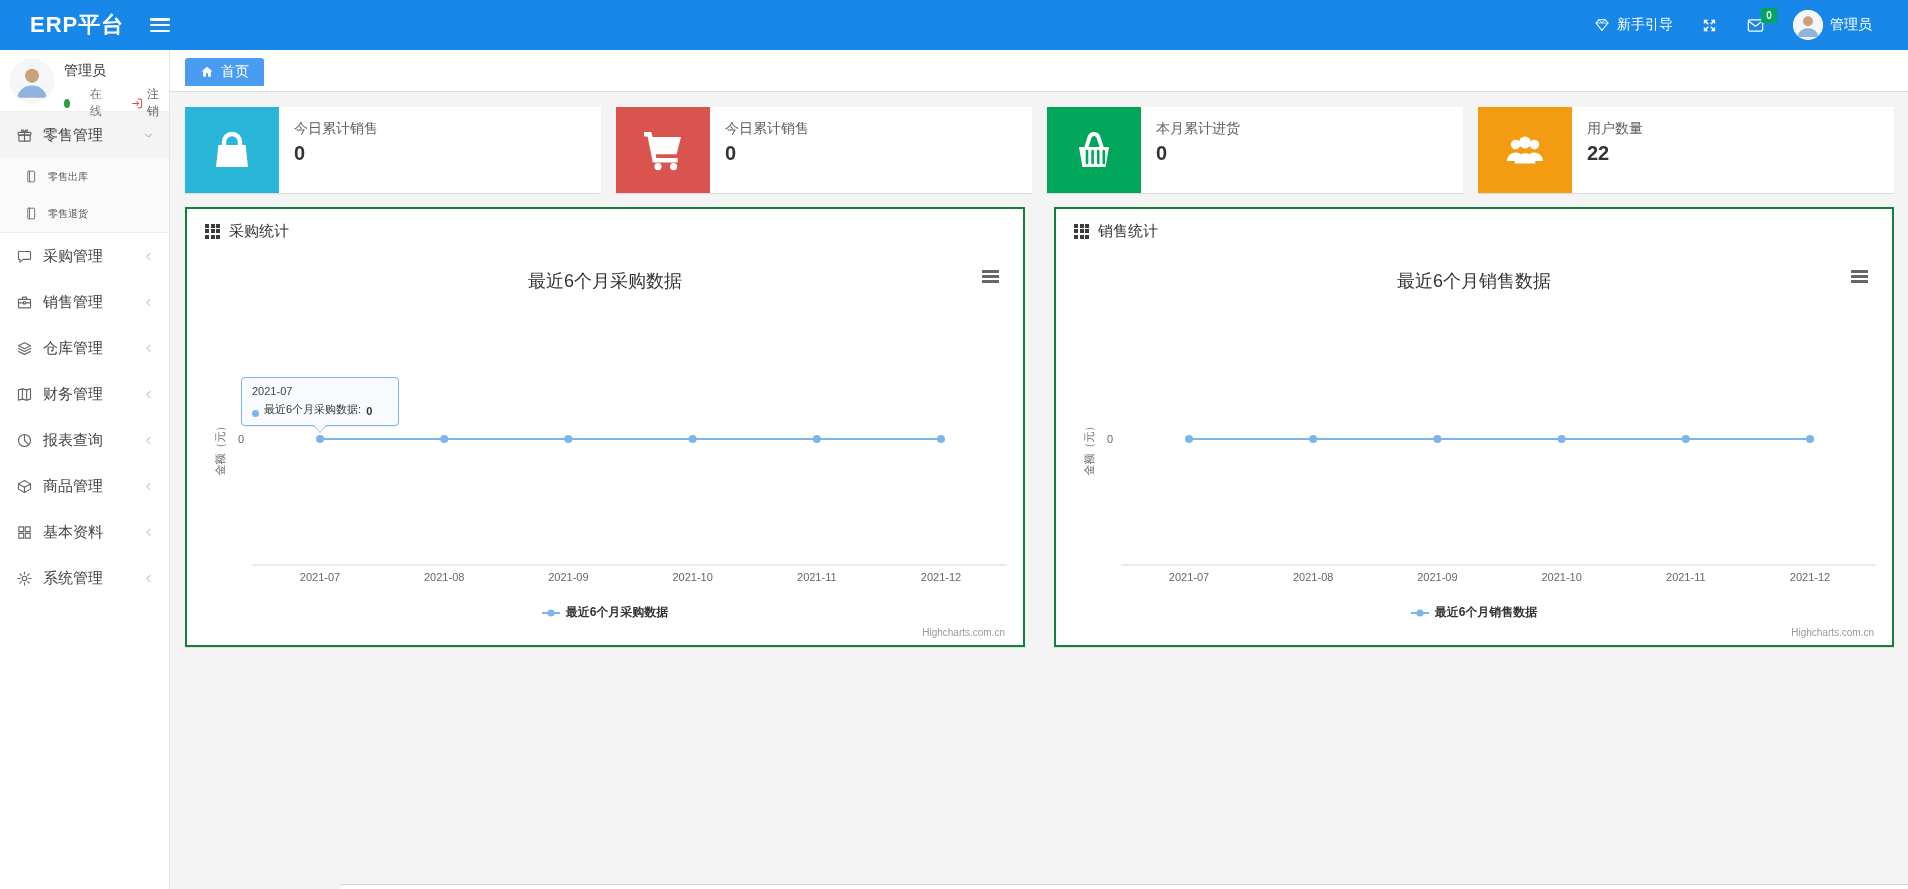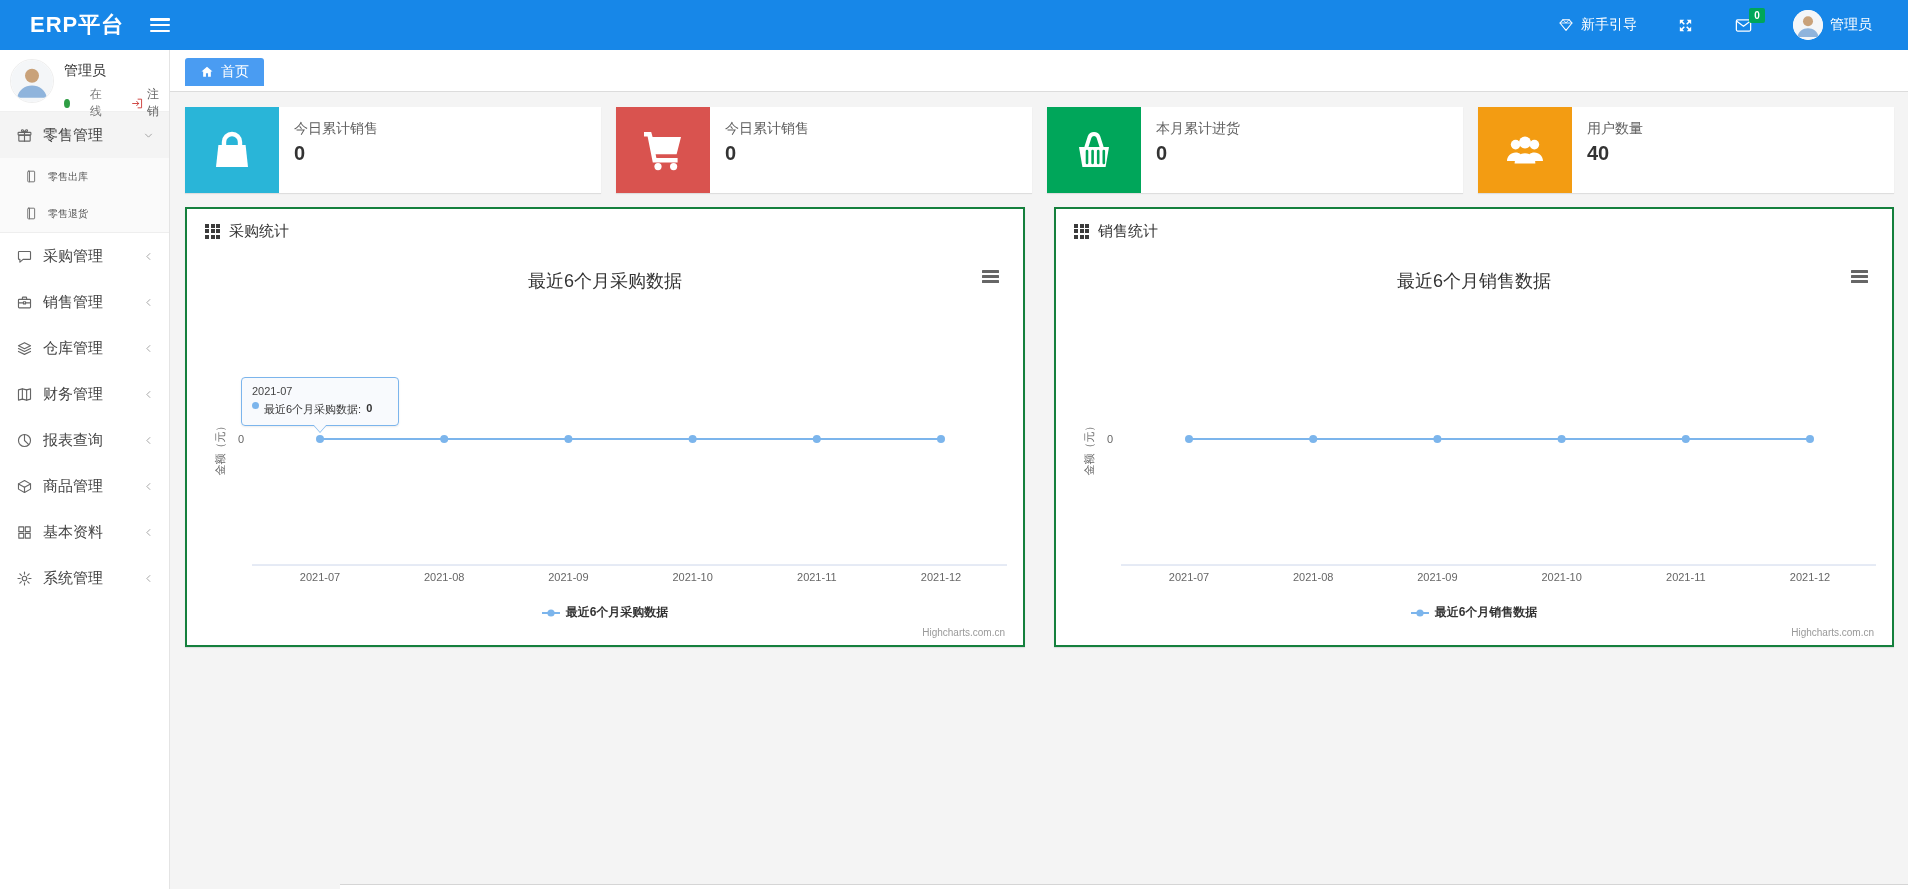--- a/index.html
+++ b/index.html
@@ -3,21 +3,21 @@
 <meta charset="utf-8">
 <style>
   * { margin:0; padding:0; box-sizing:border-box; }
   html,body { width:1908px; height:889px; overflow:hidden; font-family:"Liberation Sans", sans-serif; background:#f4f4f4; }
 
   
   .navbar { position:absolute; left:0; top:0; width:1908px; height:50px; background:#1787e8; display:flex; align-items:center; color:#fff; z-index:30; }
   .brand { font-size:22px; font-weight:bold; padding:0 26px 0 30px; letter-spacing:1px; cursor:pointer; }
   .nav-burger { width:20px; height:14px; display:flex; flex-direction:column; justify-content:space-between; cursor:pointer; }
   .nav-burger span { display:block; height:2.5px; background:#fff; border-radius:1px; }
-  .nav-right { margin-left:auto; display:flex; align-items:center; height:100%; padding-right:22px;gap:12px; }
+  .nav-right { margin-left:auto; display:flex; align-items:center; height:100%; padding-right:22px; }
   .nav-item { display:flex; align-items:center; gap:7px; padding:0 14px; height:100%; font-size:14px; cursor:pointer; }
   .mail-wrap { position:relative; }
   .badge { position:absolute; top:8px; right:2px; min-width:16px; height:15px; padding:0 4px; background:#00a65a; color:#fff; font-size:10px; line-height:15px; text-align:center; border-radius:2px; font-weight:bold; }
   .avatar-sm { width:30px; height:30px; border-radius:50%; background:#fff; overflow:hidden; flex:0 0 auto; }
 
   
   .sidebar { position:absolute; left:0; top:50px; bottom:0; width:170px; background:#fff; border-right:1px solid #e4e4e4; z-index:20; }
   .user-panel { height:62px; padding:9px 10px; display:flex; gap:10px; border-bottom:1px solid #f0f0f0; }
   .avatar-lg { width:44px; height:44px; border-radius:50%; overflow:hidden; border:1px solid #eee; background:#fff; flex:0 0 auto; }
   .user-info { padding-top:3px; }
@@ -58,21 +58,21 @@
   .export-btn span { height:3px; background:#666; border-radius:0.5px; }
   .y-label { position:absolute; transform:translate(-50%,-50%) rotate(270deg); font-size:11px; color:#666; white-space:nowrap; }
   .y-tick { position:absolute; transform:translate(-100%,-50%); font-size:11px; color:#666; }
   .x-tick { position:absolute; transform:translateX(-50%); font-size:11px; color:#666; top:318px; }
   .legend { position:absolute; left:0; top:351px; width:100%; display:flex; justify-content:center; }
   .legend-item { display:flex; align-items:center; gap:6px; cursor:pointer; }
   .legend-label { font-size:12px; font-weight:bold; color:#333; }
   .credits { position:absolute; right:18px; top:374px; font-size:10px; color:#999; cursor:pointer; }
   .tooltip { position:absolute; width:158px; padding:7px 10px 8px; background:rgba(248,250,253,.96); border:1px solid #7cb5ec; border-radius:4px; font-size:11px; color:#333; box-shadow:0 1px 2px rgba(0,0,0,.08); }
   .tooltip .tt-cat { color:#444; margin-bottom:5px; }
-  .tooltip .tt-row { display:flex; align-items:flex-start; gap:5px; white-space:nowrap; }
+  .tooltip .tt-row { display:flex; align-items:flex-end; gap:5px; white-space:nowrap; }
   .tooltip .tt-dot { width:7px; height:7px; border-radius:50%; background:#7cb5ec; flex:0 0 auto; }
   .tooltip .tt-val { font-weight:bold; }
   .tooltip .arrow-b, .tooltip .arrow-f { position:absolute; left:50%; transform:translateX(-50%); width:0; height:0; border-left:7px solid transparent; border-right:7px solid transparent; }
   .tooltip .arrow-b { bottom:-8px; border-top:8px solid #7cb5ec; }
   .tooltip .arrow-f { bottom:-6.5px; border-top:8px solid rgba(248,250,253,1); }
 
   .footer-strip { position:absolute; left:170px; right:0; bottom:0; height:5px; background:#fff; border-top:1px solid #d5d5d5; }
 </style>
 </head>
 <body>
@@ -364,21 +364,21 @@
             <svg viewBox="0 0 24 24" width="48" height="48" fill="none" stroke="#fff" stroke-width="1.6" stroke-linecap="round" stroke-linejoin="round" style="color: rgb(255, 255, 255);">
               <circle cx="7.3" cy="9.3" r="2.4" fill="#fff" stroke="none"></circle>
               <circle cx="16.7" cy="9.3" r="2.4" fill="#fff" stroke="none"></circle>
               <path fill="#fff" stroke="none" d="M3 17.5c0-2.4 1.9-4.3 4.3-4.3 1 0 1.9.3 2.6.9-1.2 1-2 2.4-2.2 3.4zM21 17.5c0-2.4-1.9-4.3-4.3-4.3-1 0-1.9.3-2.6.9 1.2 1 2 2.4 2.2 3.4z"></path>
               <circle cx="12" cy="8.2" r="3" fill="#fff" stroke="none"></circle>
               <path fill="#fff" stroke="none" d="M6.8 18.8c0-2.9 2.3-5.2 5.2-5.2s5.2 2.3 5.2 5.2z"></path>
             </svg>
           </div>
           <div class="stat-text">
             <div class="stat-label">用户数量</div>
-            <div class="stat-value">40</div>
+            <div class="stat-value">22</div>
           </div>
         </div>
       </div>
     <div class="panels-row">
       <section class="panel">
         <div class="panel-header">
           <span class="th-icon">
               <i></i>
               <i></i>
               <i></i>

